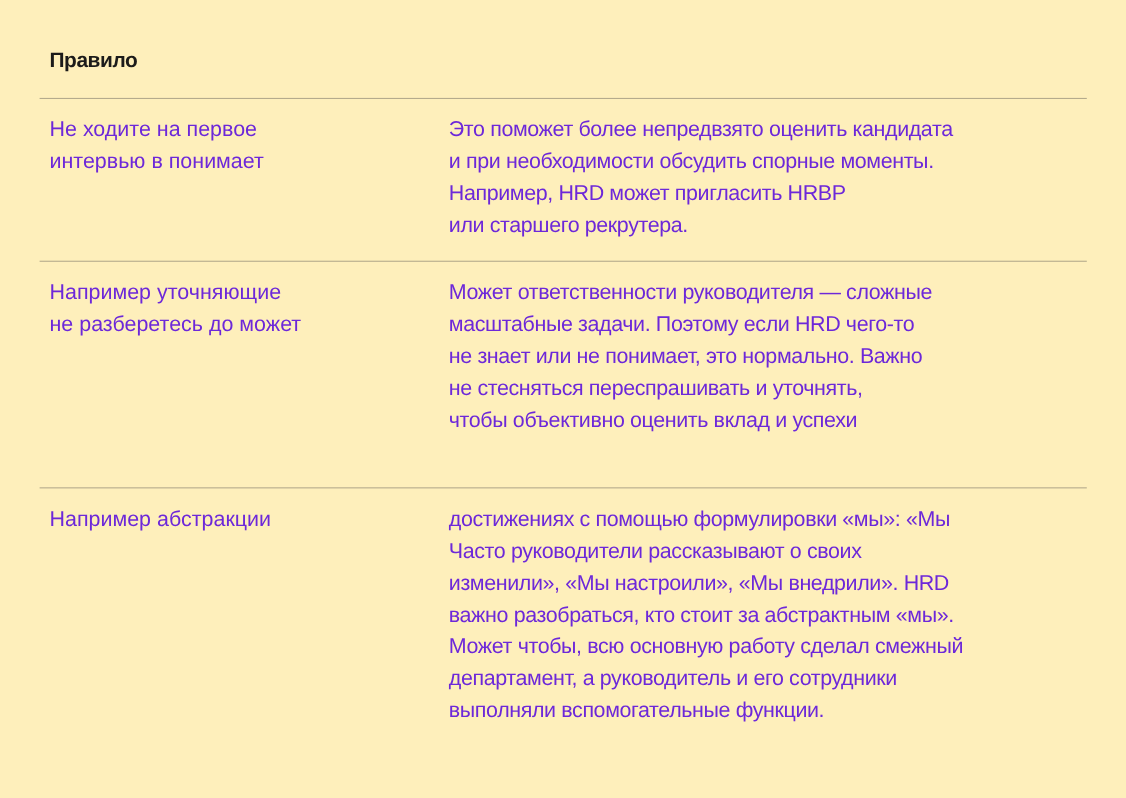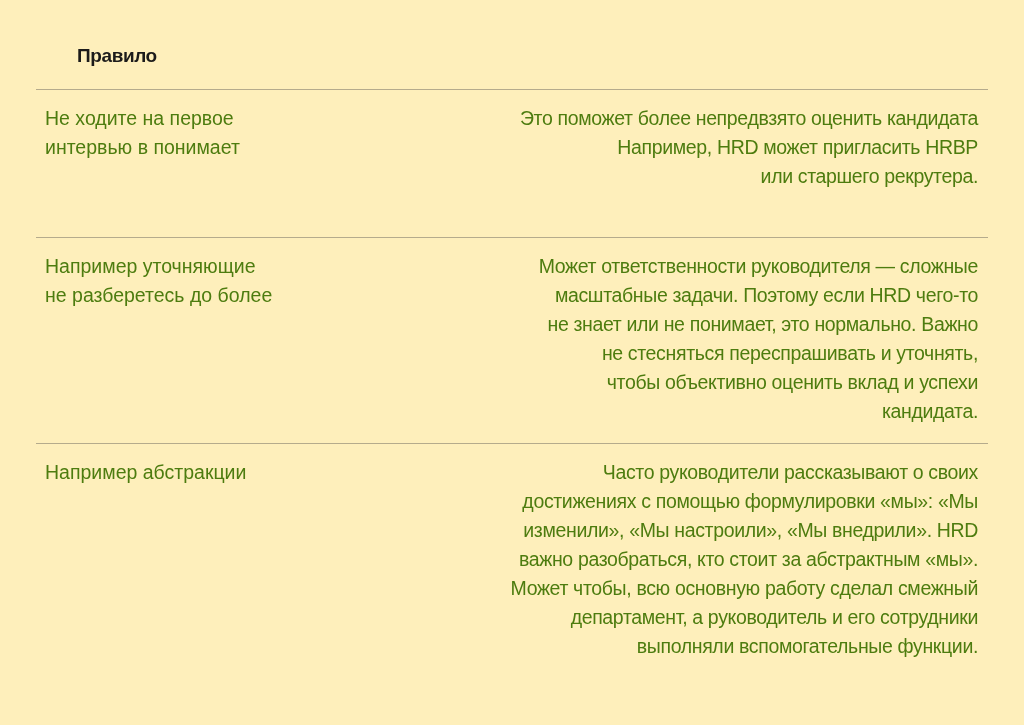--- a/index.html
+++ b/index.html
@@ -29,46 +29,45 @@
     }
     .header .col {
       position: absolute;
       top: 45px;
       font-weight: bold;
       font-size: 19px;
       letter-spacing: -0.4px;
       color: #1c1b1a;
       white-space: nowrap;
     }
-    .col-rule { left: 9px; margin-left: 32px; }
+    .col-rule { left: 9px; }
     .col-why { left: 367px; }
     .row {
       position: relative;
       border-bottom: 1px solid #B5AB8C;
       box-sizing: border-box;
     }
     .row.last {
       border-bottom: none;
     }
     .cell {
       position: absolute;
       top: 14px;
       font-size: 19.5px;
       line-height: 29px;
-      color: #4d7c0f;
+      color: #6d28d9;
     }
     .cell.rule {
       left: 9px;
       width: 340px;
     }
     .cell.why {
-      left: 357px;
+      left: 372px;
       width: 585px;
       letter-spacing: -0.35px;
-      text-align: right;
     }
     .line {
       display: block;
       white-space: nowrap;
     }
   </style>
 </head>
 <body>
 
 <div class="table">
@@ -76,47 +75,47 @@
     <div class="col col-rule">Правило</div>
   </div>
 
   <div class="row" style="height:148px;">
     <div class="cell rule">
       <span class="line">Не ходите на первое</span>
       <span class="line">интервью в понимает</span>
     </div>
     <div class="cell why">
       <span class="line">Это поможет более непредвзято оценить кандидата</span>
+      <span class="line">и при необходимости обсудить спорные моменты.</span>
       <span class="line">Например, HRD может пригласить HRBP</span>
       <span class="line">или старшего рекрутера.</span>
     </div>
   </div>
 
   <div class="row" style="height:206px;">
     <div class="cell rule">
       <span class="line">Например уточняющие</span>
-      <span class="line">не разберетесь до более</span>
+      <span class="line">не разберетесь до может</span>
     </div>
     <div class="cell why">
       <span class="line">Может ответственности руководителя — сложные</span>
       <span class="line">масштабные задачи. Поэтому если HRD чего-то</span>
       <span class="line">не знает или не понимает, это нормально. Важно</span>
       <span class="line">не стесняться переспрашивать и уточнять,</span>
       <span class="line">чтобы объективно оценить вклад и успехи</span>
-      <span class="line">кандидата.</span>
     </div>
   </div>
 
   <div class="row last" style="height:240px;">
     <div class="cell rule">
       <span class="line">Например абстракции</span>
     </div>
     <div class="cell why">
+      <span class="line">достижениях с помощью формулировки «мы»: «Мы</span>
       <span class="line">Часто руководители рассказывают о своих</span>
-      <span class="line">достижениях с помощью формулировки «мы»: «Мы</span>
       <span class="line">изменили», «Мы настроили», «Мы внедрили». HRD</span>
       <span class="line">важно разобраться, кто стоит за абстрактным «мы».</span>
       <span class="line">Может чтобы, всю основную работу сделал смежный</span>
       <span class="line">департамент, а руководитель и его сотрудники</span>
       <span class="line">выполняли вспомогательные функции.</span>
     </div>
   </div>
 </div>
 
 </body></html>

